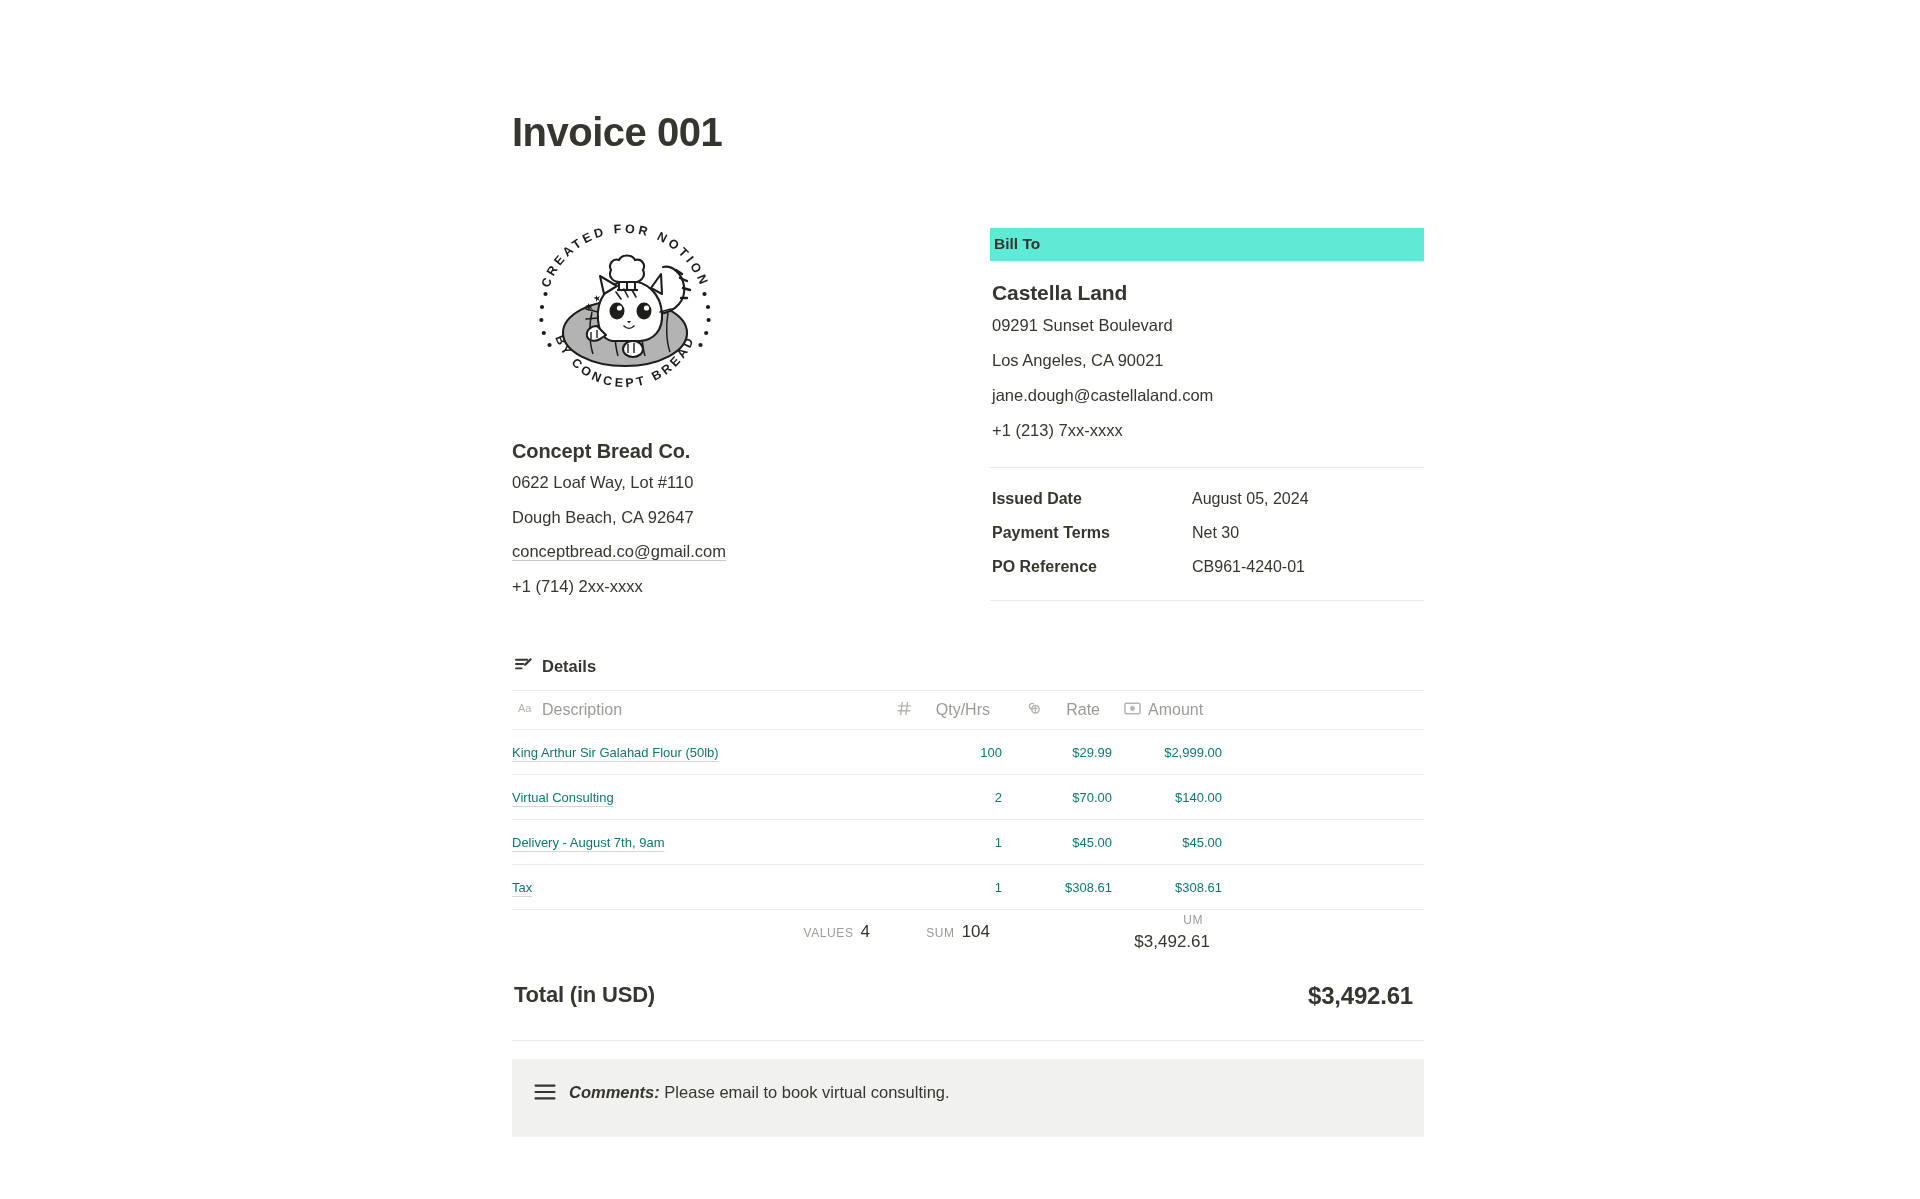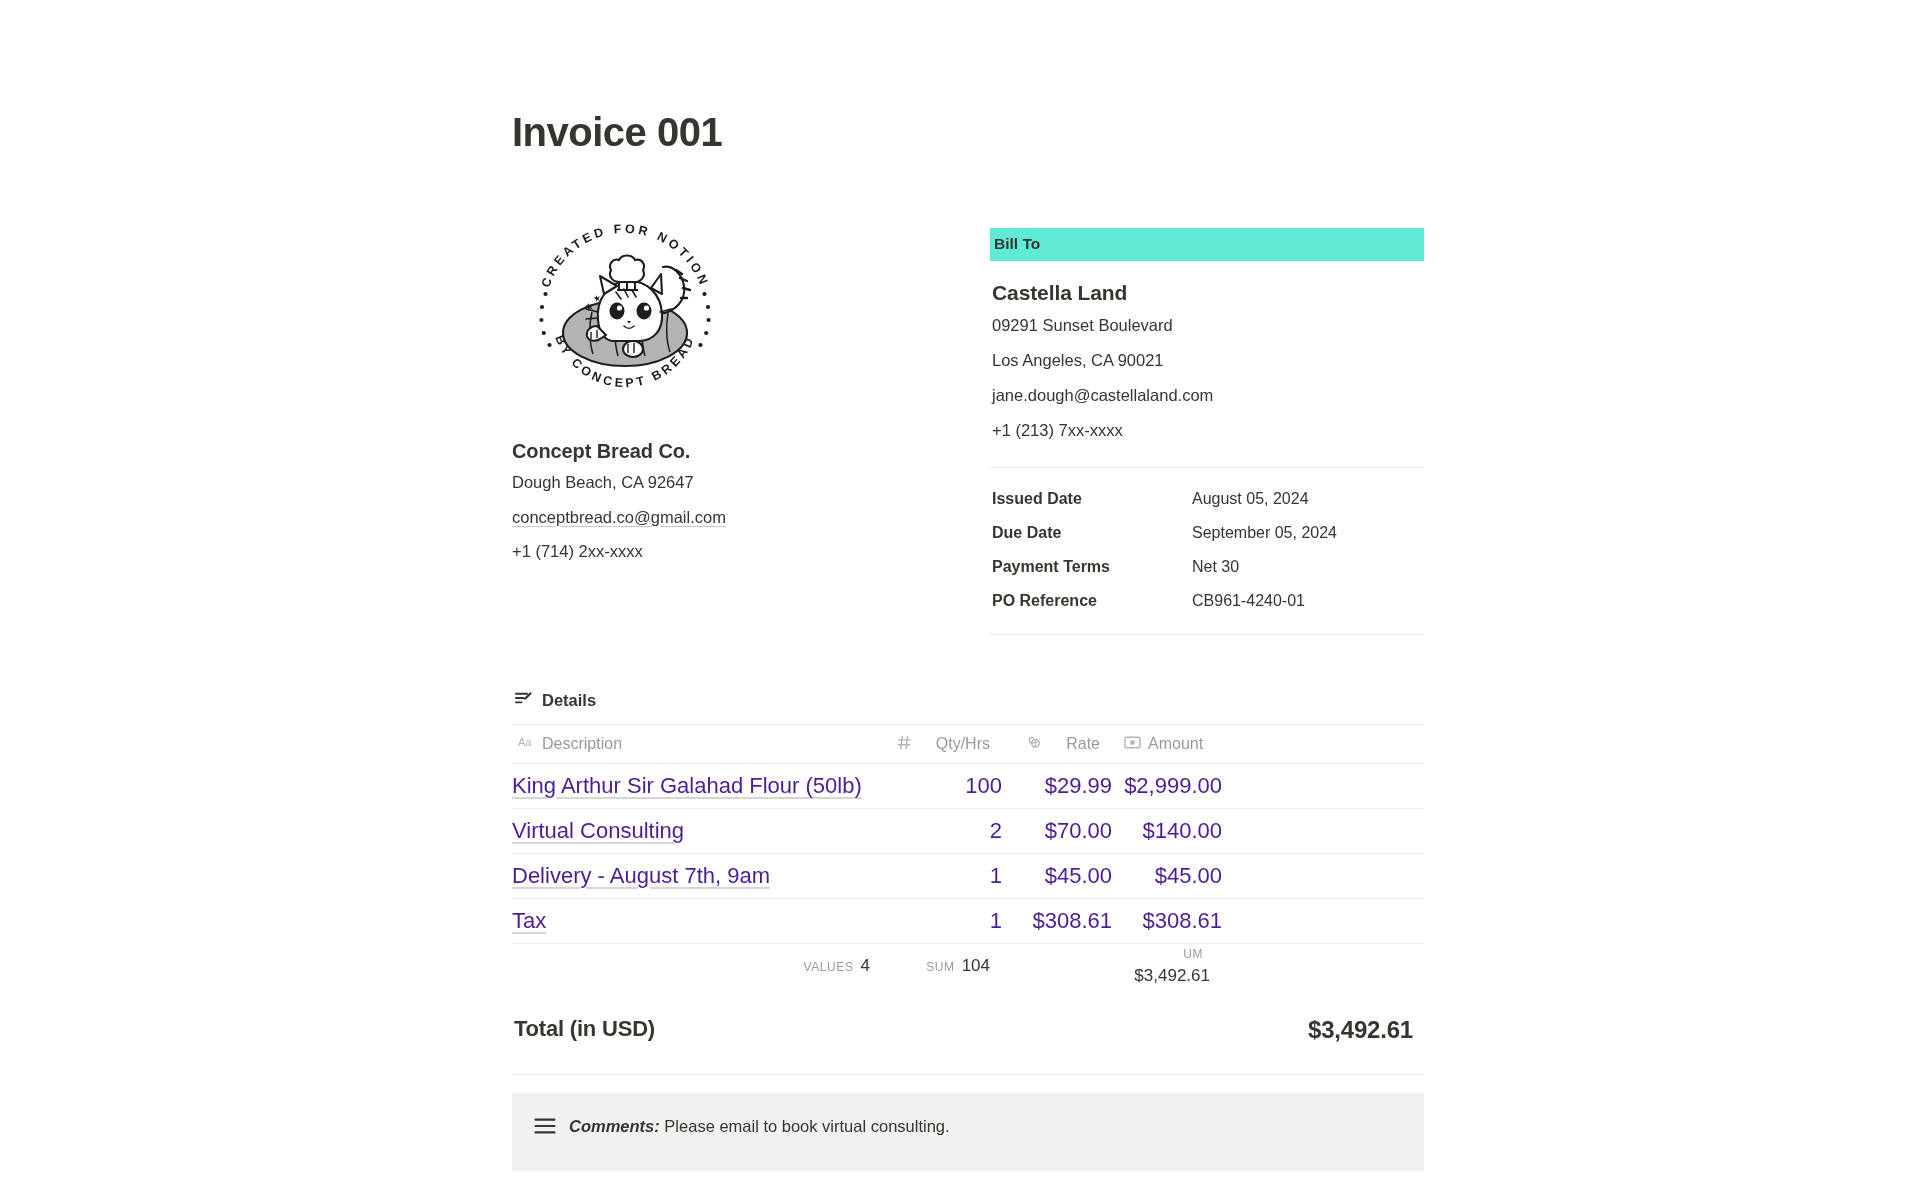--- a/index.html
+++ b/index.html
@@ -163,22 +163,22 @@
   .th-in.right { justify-content: flex-end; padding-right: 12px; padding-left: 0; gap: 24px; }
 
   col.c-desc { width: 370px; }
   col.c-qty  { width: 120px; }
   col.c-rate { width: 110px; }
   col.c-amt  { width: 110px; }
   col.c-pad  { width: 202px; }
 
   table.items tbody td {
     height: 45px;
-    font-size: 22px;
-    color: #4c1d95;
+    font-size: 13px;
+    color: #0f766e;
     vertical-align: middle;
     border-bottom: 1px solid #ecebea;
     border-top: 0;
   }
   table.items tbody tr:first-child td { border-top: 0; }
   td.desc { padding-left: 7px; }
   td.desc span {
     text-decoration: underline;
     text-decoration-color: #d6d5d2;
     text-underline-offset: 4px;
@@ -304,20 +304,21 @@
             <path d="M 71,124 l 0,7 M 77,122 l 0,8" stroke="#1d1d1b" stroke-width="1.4"></path>
             <ellipse cx="113" cy="141" rx="10" ry="8" fill="#ffffff" stroke="#1d1d1b" stroke-width="2.1"></ellipse>
             <path d="M 108,136 l 0,9 M 114,135 l 0,10" stroke="#1d1d1b" stroke-width="1.4"></path>
 
             <path d="M 68,95 l 2,3 l 3,-2 l -2,3 l 2,3 l -3,-2 l -2,3 l 0,-4 l -3,-1 l 3,-1 Z" fill="#1d1d1b"></path>
             <path d="M 76,87 l 1.5,2.5 l 2.5,-1.5 l -1.5,2.5 l 1.5,2.5 l -2.5,-1.5 l -1.5,2.5 l 0,-3 l -2.5,-1 l 2.5,-1 Z" fill="#1d1d1b"></path>
           </svg>
         </div>
 
         <div class="company-name">Concept Bread Co.</div>
+        <div class="company-line">0622 Loaf Way, Lot #110</div>
         <div class="company-line">Dough Beach, CA 92647</div>
         <div class="company-line link">conceptbread.co@gmail.com</div>
         <div class="company-line">+1 (714) 2xx-xxxx</div>
       </div>
 
       <div class="col-right">
 
         <div class="billto-bar">Bill To</div>
 
         <div class="client-name">Castella Land</div>
@@ -326,24 +327,20 @@
         <div class="client-line">jane.dough@castellaland.com</div>
         <div class="client-line">+1 (213) 7xx-xxxx</div>
 
         <hr class="hr hr-top">
 
         <table class="meta-table">
           <tbody>
             <tr>
               <td class="k">Issued Date</td>
               <td class="v">August 05, 2024</td>
-            </tr>
-            <tr>
-              <td class="k">Due Date</td>
-              <td class="v">September 05, 2024</td>
             </tr>
             <tr>
               <td class="k">Payment Terms</td>
               <td class="v">Net 30</td>
             </tr>
             <tr>
               <td class="k">PO Reference</td>
               <td class="v">CB961-4240-01</td>
             </tr>
           </tbody>

